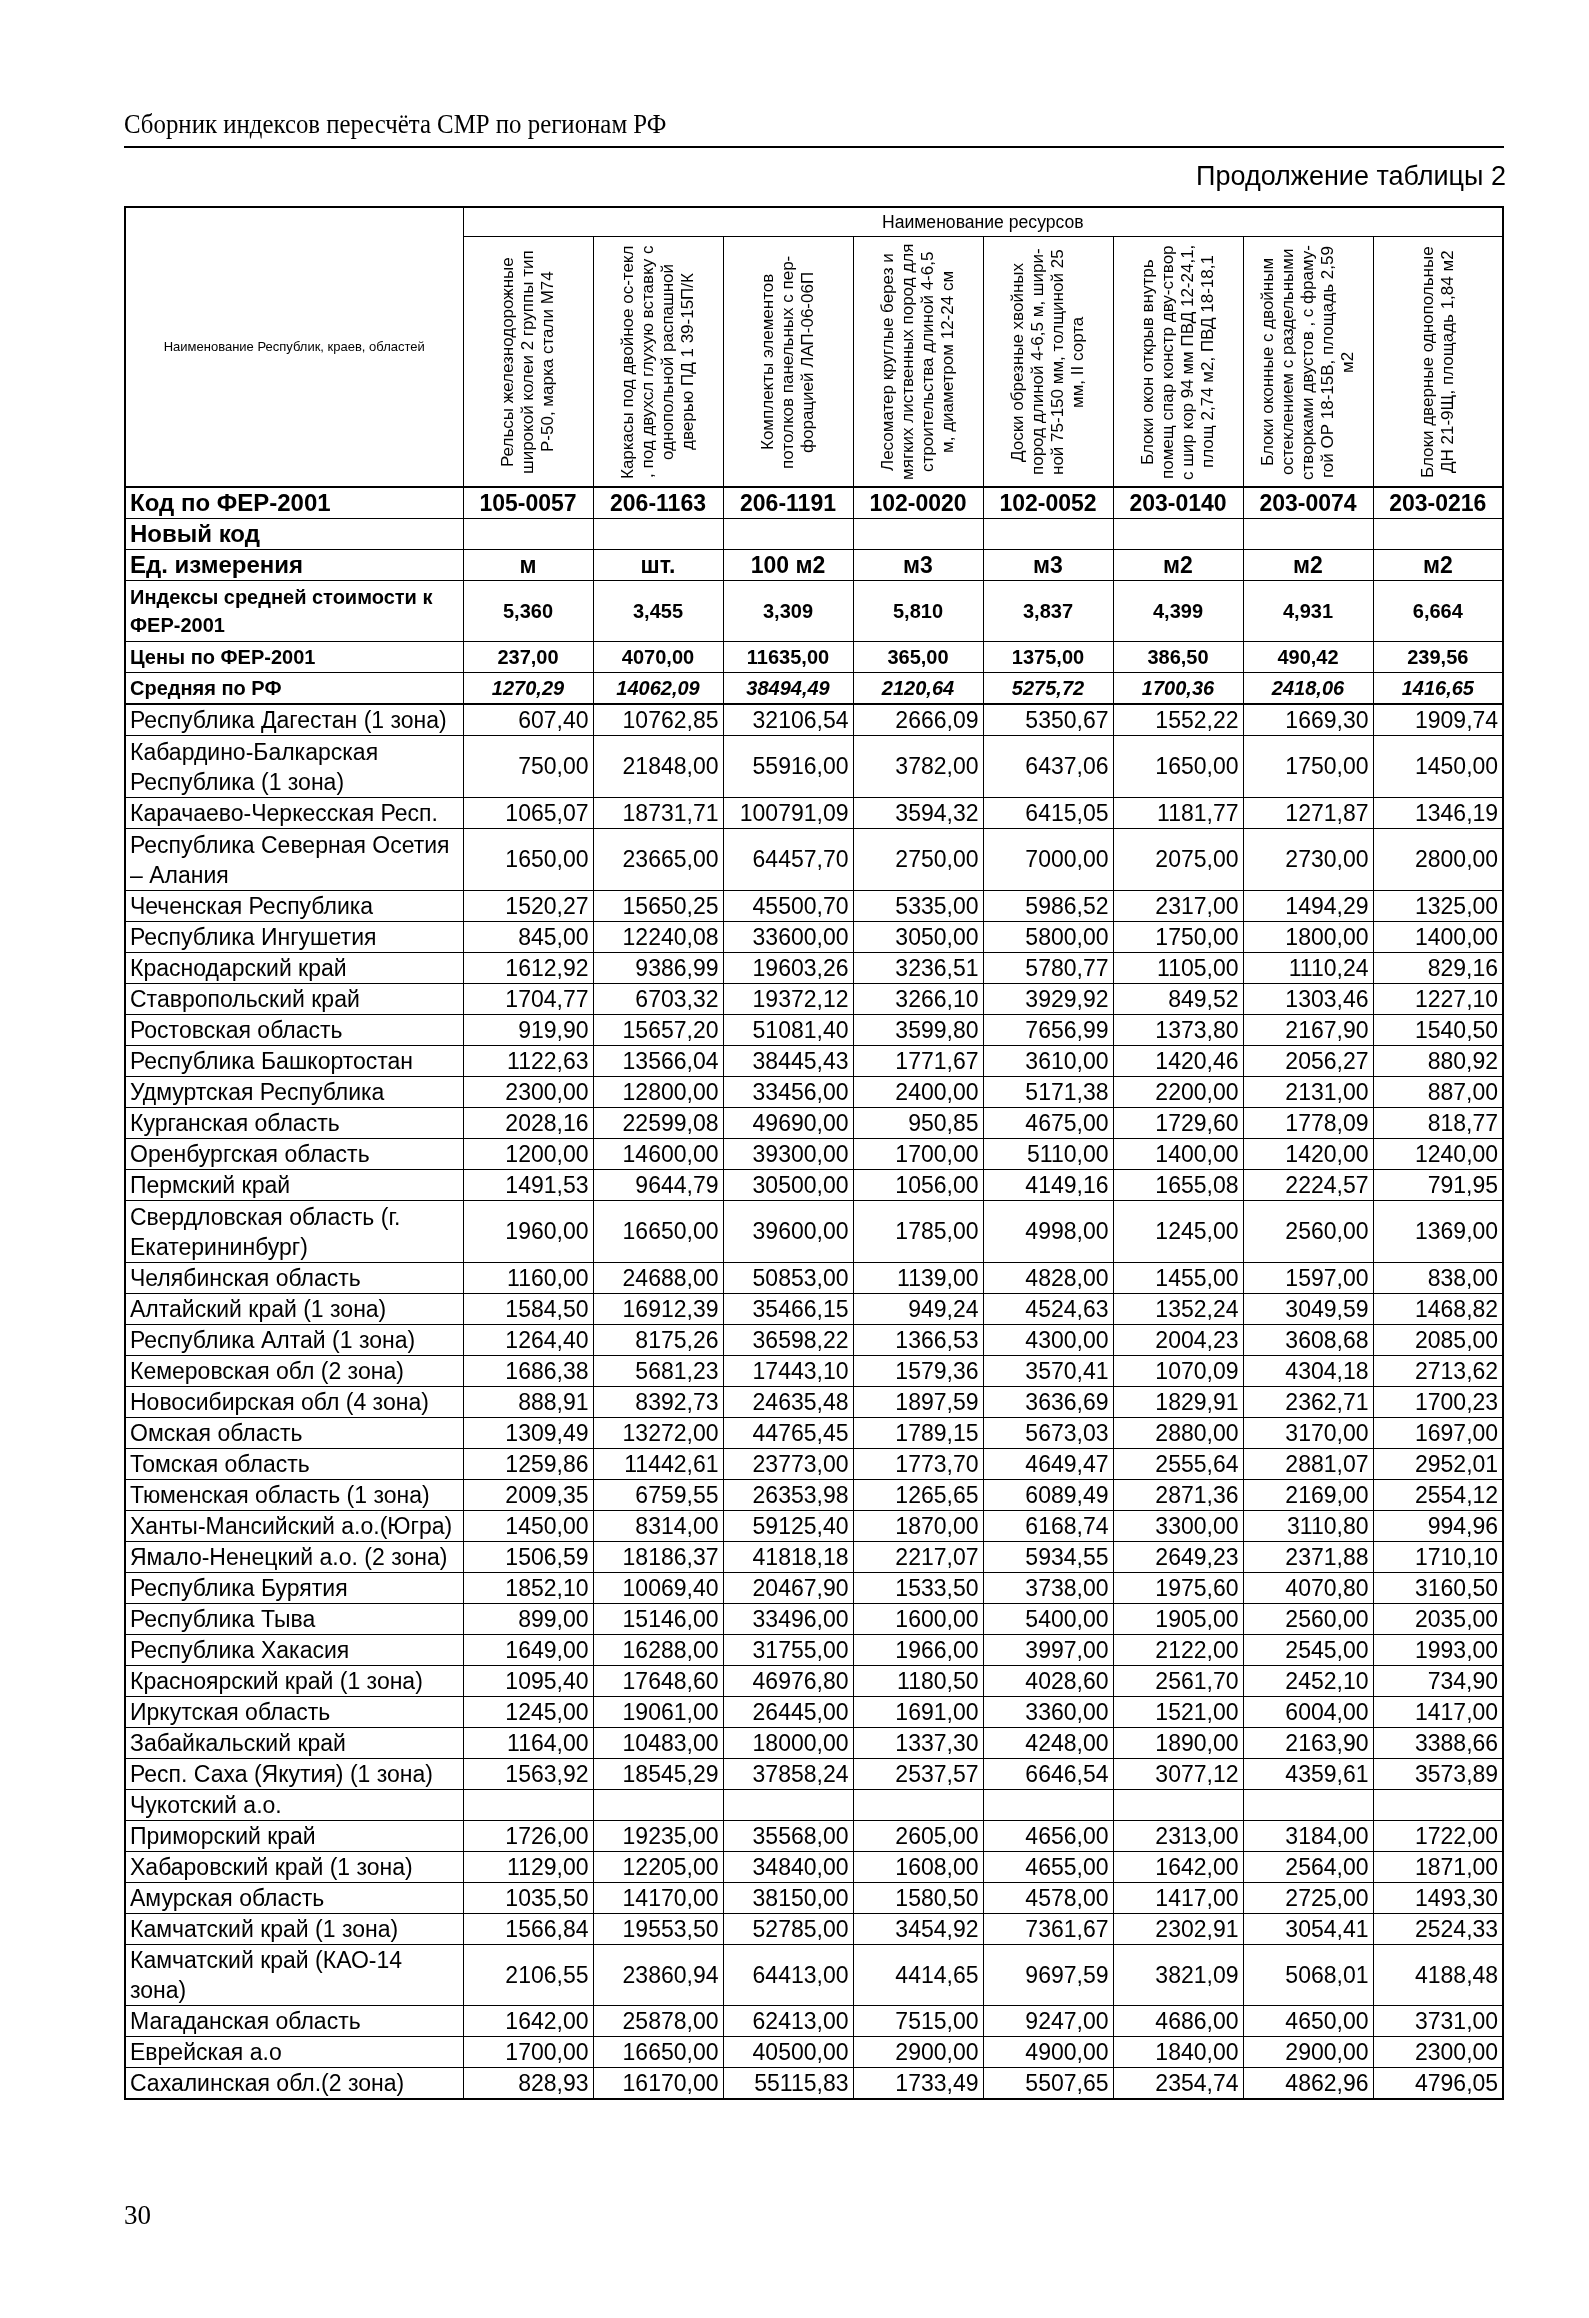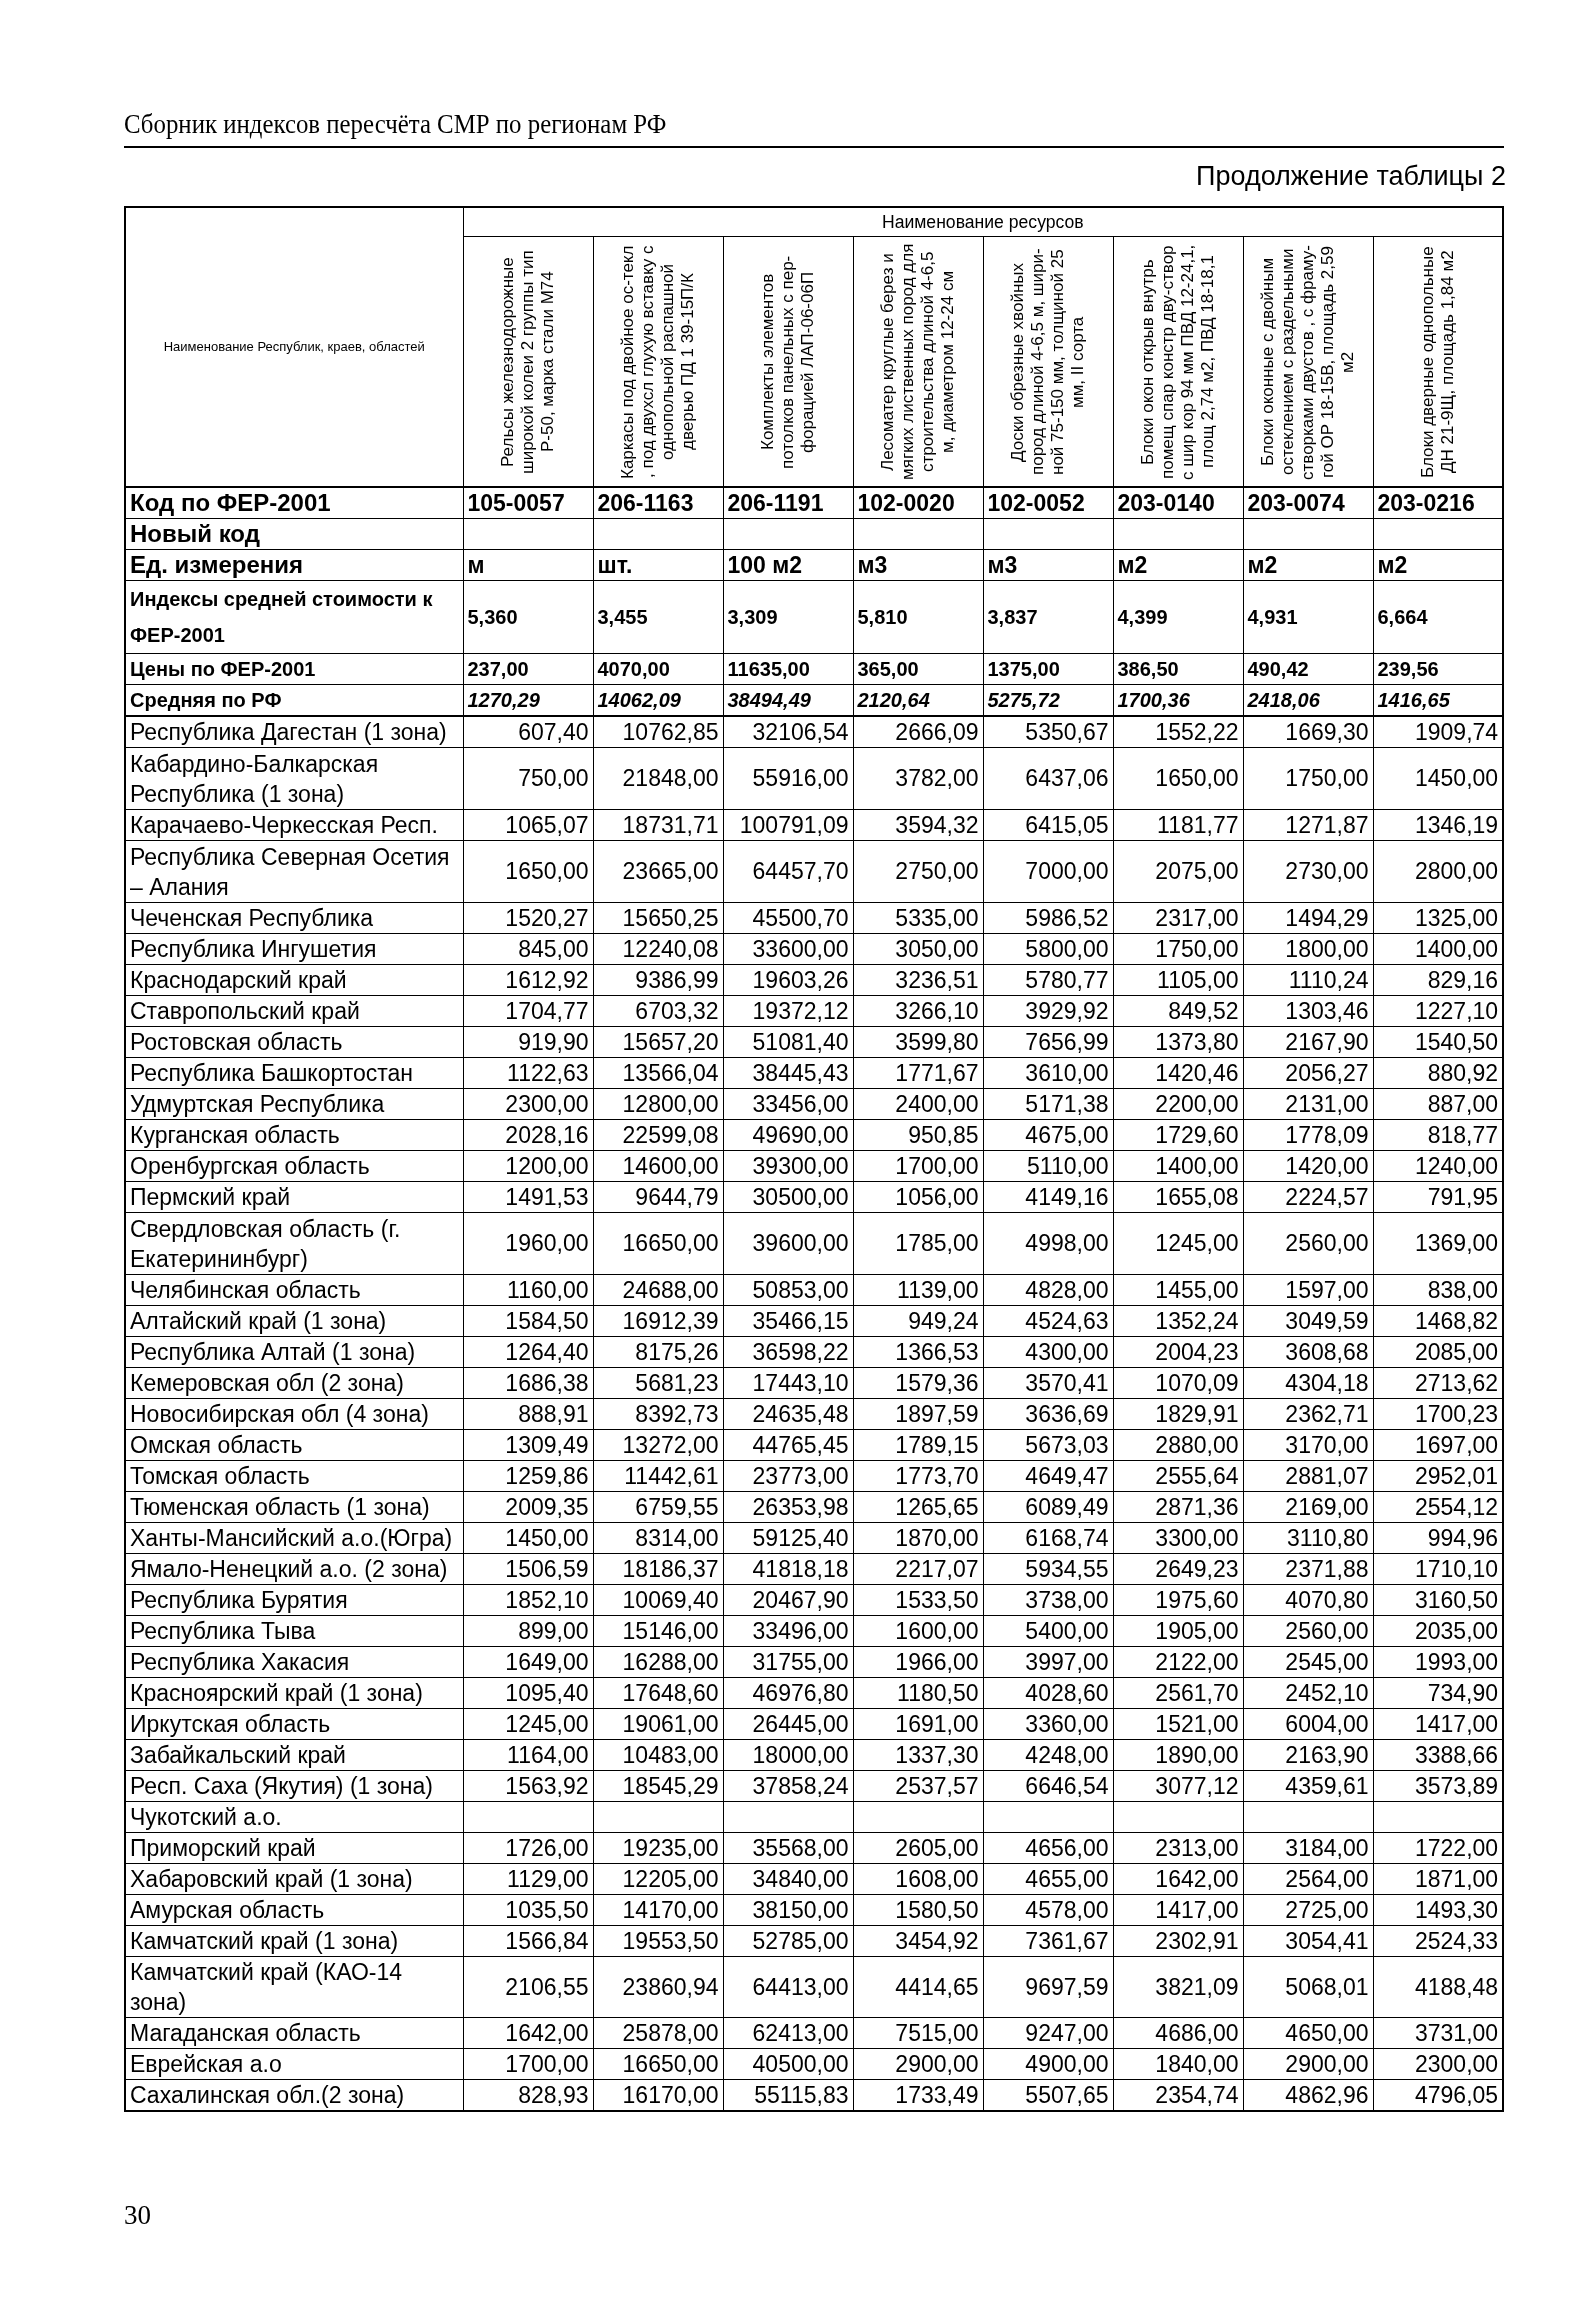--- a/index.html
+++ b/index.html
@@ -10,27 +10,27 @@
     .table-wrap { position: absolute; left: 124px; top: 206px; width: 1380px; }
     table { border-collapse: collapse; width: 1380px; table-layout: fixed; border: 2.7px double #000; }
     td, th { border: 1.4px solid #000; padding: 0 4px; font-size: 23px; vertical-align: middle; }
     th { font-weight: normal; }
     .col-name { width: 338px; }
     .col-val { width: 130px; }
     .h-name { text-align: center; font-size: 13px; line-height: 21.7px; }
     .h-group { text-align: center; font-size: 17.6px; height: 28px; }
     .h-res { height: 244px; padding: 2.7px 1.4px; }
     .vert { writing-mode: vertical-rl; transform: rotate(180deg); font-size: 17px; line-height: 20px; text-align: center; margin: 0 auto; height: 238px; }
-    .meta-row td { font-weight: bold; text-align: left; font-size: 23px; font-family: "Liberation Sans", sans-serif; }
+    .meta-row td { font-weight: bold; text-align: center; font-size: 23px; font-family: "Liberation Sans", sans-serif; }
     .meta-row td.label { text-align: left; font-size: 24px; }
     .meta-row.code td { height: 30px; border-top: 2.7px double #000; }
     .meta-row.newcode td { height: 30px; }
     .meta-row.unit td { height: 30px; }
     .meta-row.index td { height: 60px; font-size: 20px; }
-    .meta-row.index td.label { line-height: 36px; }
+    .meta-row.index td.label { line-height: 28px; }
     .meta-row.price td { height: 30px; font-size: 20px; }
     .meta-row.avg td { height: 30px; font-size: 20px; font-style: italic; }
     .meta-row.avg td.label { font-style: normal; }
     .data-row td { font-size: 23px; height: 30px; text-align: right; }
     .data-row td.region { text-align: left; font-size: 23px; line-height: 30px; }
     .data-row.tall td { height: 61px; }
     .first-data td { border-top: 2.7px double #000; }
     .page-num { position: absolute; left: 124px; top: 2200px; font-family: "Liberation Serif", serif; font-size: 27px; }
   </style>
 </head>

